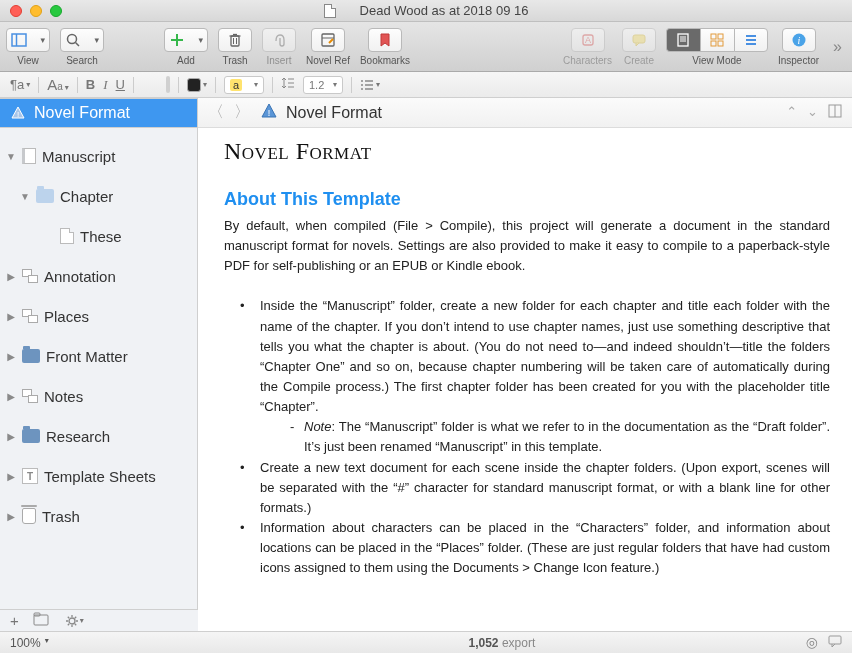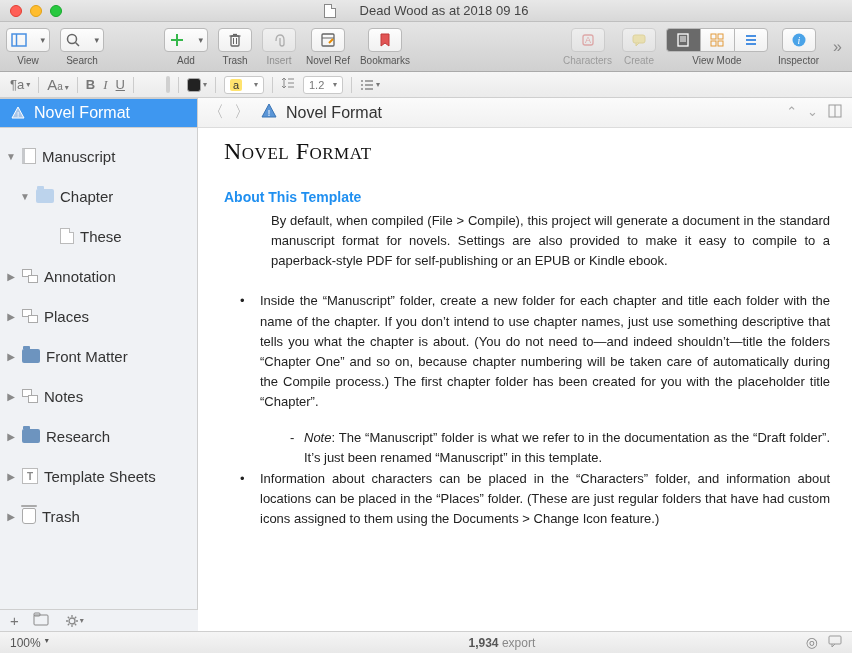--- a/index.html
+++ b/index.html
@@ -148,28 +148,28 @@
   }
   .doc-body h1.nf {
     font-family: Georgia, "Times New Roman", serif;
     font-variant: small-caps;
     font-weight: normal;
     font-size: 24px;
     letter-spacing: 0.5px;
     margin-bottom: 24px;
     color:#111;
   }
-  .doc-body h2 { color:#1f8ff0; font-weight:600; font-size:14px; margin-bottom:6px; }
+  .doc-body h2 { color:#1f8ff0; font-weight:600; font-size:18px; margin-bottom:6px; }
   .doc-body p, .doc-body li { line-height:1.55; text-align:justify; }
-  .doc-body p { margin-bottom: 20px; margin-left: 47px; }
+  .doc-body p { margin-bottom: 20px; }
   .doc-body ul { list-style:none; margin-left:12px; }
   .doc-body ul > li { position:relative; padding-left:24px; margin-bottom:0px;}
   .doc-body ul > li:before { content:"•"; position:absolute; left:4px; top:0; }
   .doc-body ul ul > li:before { content:"-"; left:10px;}
-  .doc-body ul ul { margin-left:20px; margin-top:16px; }
+  .doc-body ul ul { margin-left:20px; margin-top:0px; }
   .doc-body em { font-style:italic; }
   
   .statusbar {
     height: 22px; border-top:1px solid #cfcfcf;
     background:linear-gradient(#f5f5f5,#e8e8e8);
     display:flex; align-items:center; font-size:12px; color:#555;
   }
   .statusbar .zoom { width:198px; padding-left:10px; display:flex; align-items:center; gap:5px;}
   .statusbar .center { flex:1; text-align:center; }
   .statusbar .right { padding-right:10px; display:flex; gap:10px; color:#888; font-size:14px;}
@@ -524,35 +524,36 @@
       <p>By default, when compiled (File &gt; Compile), this project will generate a document in the standard manuscript format for novels. Settings are also provided to make it easy to compile to a paperback-style PDF for self-publishing or an EPUB or Kindle ebook.</p>
       <ul>
         <li>
           <span>Inside the “Manuscript” folder, create a new folder for each chapter and title each folder with the name of the chapter. If you don’t intend to use chapter names, just use something descriptive that tells you what the chapter is about. (You do not need to—and indeed shouldn’t—title the folders “Chapter One” and so on, because chapter numbering will be taken care of automatically during the Compile process.) The first chapter folder has been created for you with the placeholder title “Chapter”.</span>
           <ul>
             <li>
               <em>Note</em><span>: The “Manuscript” folder is what we refer to in the documentation as the “Draft folder”. It’s just been renamed “Manuscript” in this template.</span>
             </li>
           </ul>
         </li>
+        <li>Create a new text document for each scene inside the chapter folders. (Upon export, scenes will be separated with the “#” character for standard manuscript format, or with a blank line for other formats.)</li>
         <li>Information about characters can be placed in the “Characters” folder, and information about locations can be placed in the “Places” folder. (These are just regular folders that have had custom icons assigned to them using the Documents &gt; Change Icon feature.)</li>
       </ul>
     </div>
   </div>
 </div>
 
 <div class="statusbar">
   <div class="zoom">
     <span style="display:flex;gap:4px">
         <span>100%</span>
         <span style="font-size:8px">▾</span>
       </span>
   </div>
   <div class="center">
-    <b>1,934</b>
+    <b>1,052</b>
     <span style="color:#888">export</span>
   </div>
   <div class="right">
     <span>◎</span>
     <span><svg width="14" height="14" viewBox="0 0 14 14">
           <rect x="1" y="2" width="12" height="8" rx="1" fill="none" stroke="#999"></rect>
           <path d="M4 10 L4 13 L7 10" fill="none" stroke="#999"></path>
         </svg></span>
   </div>
 </div>

